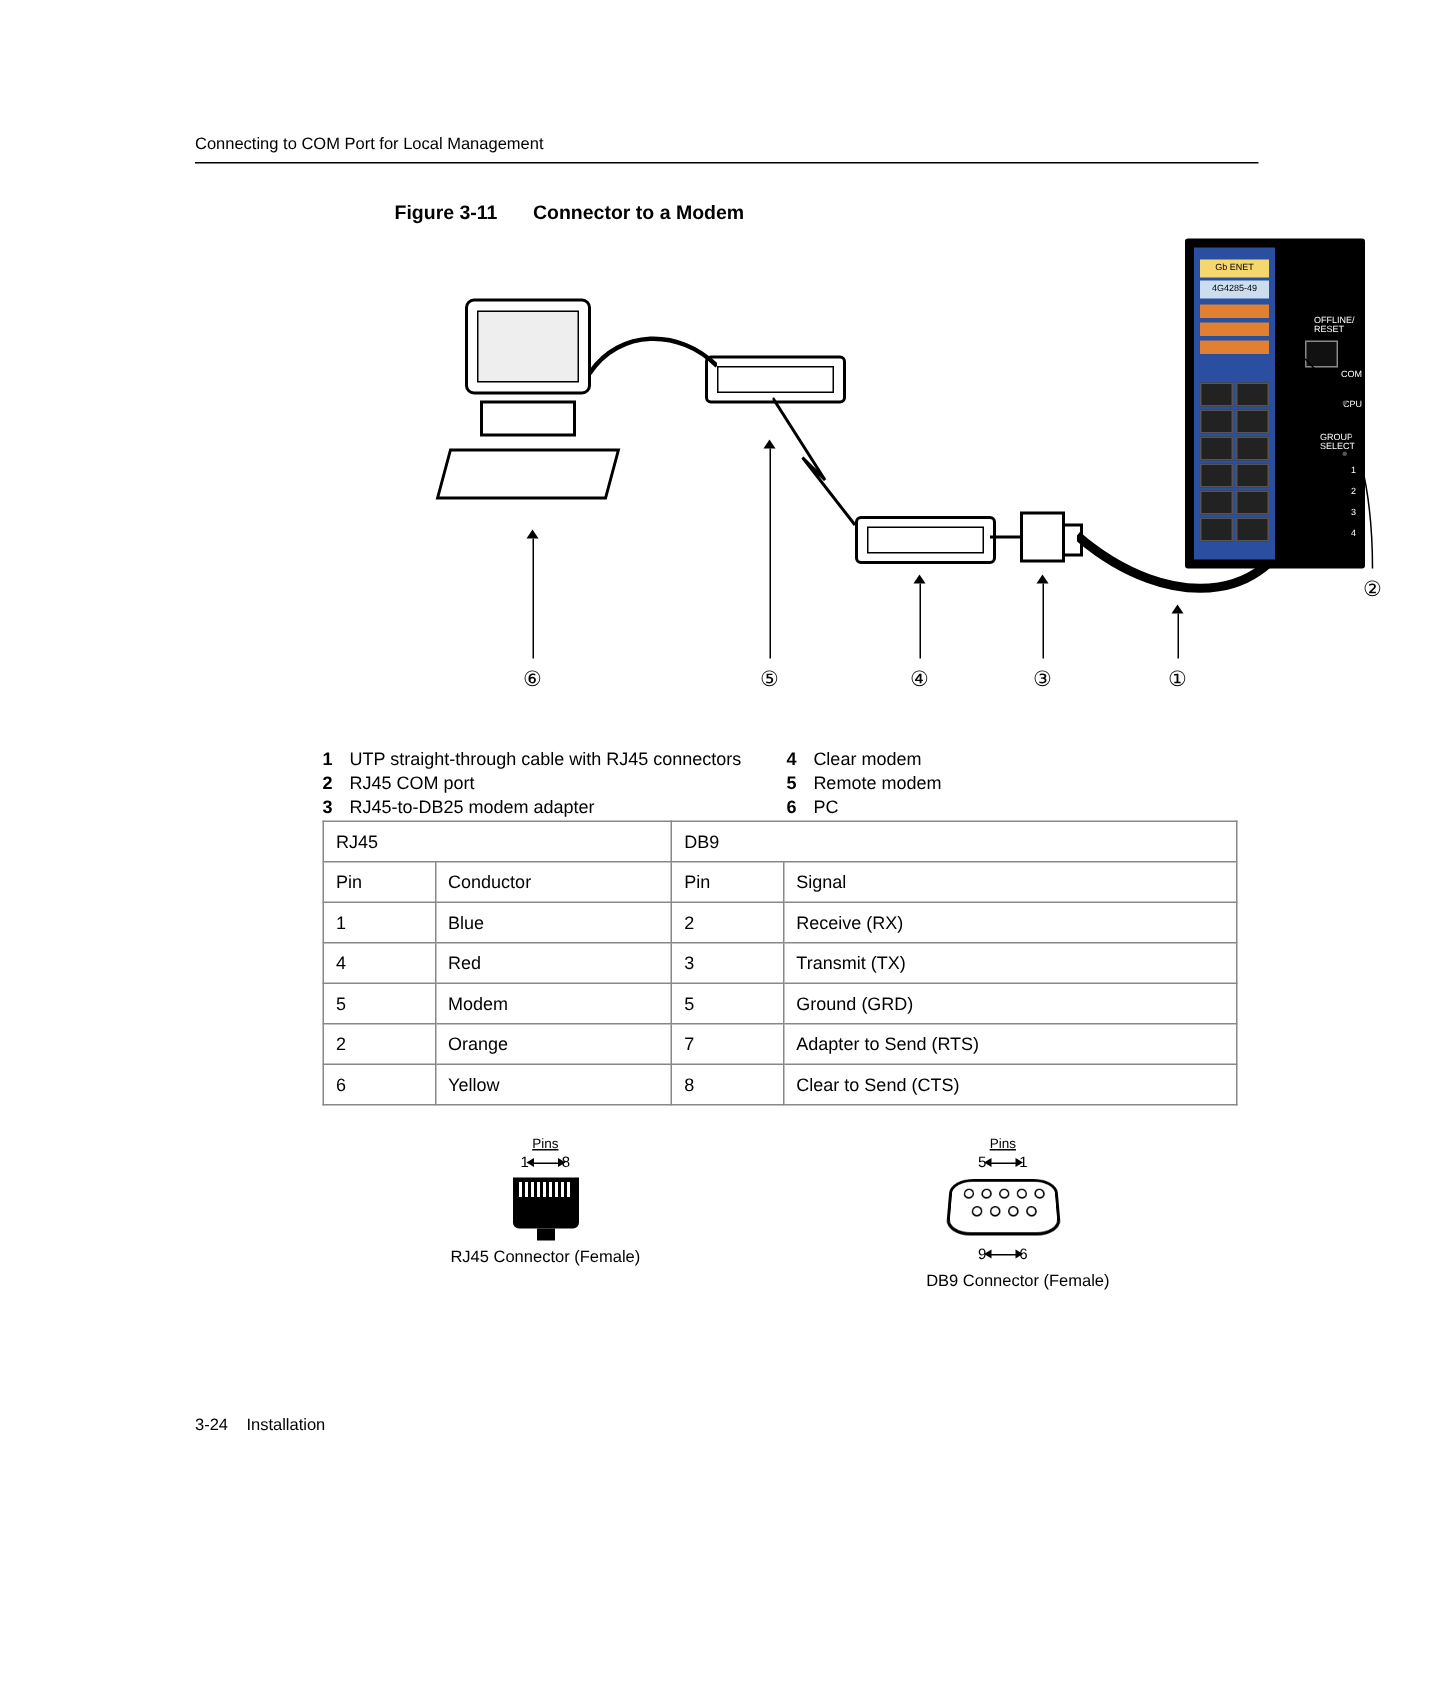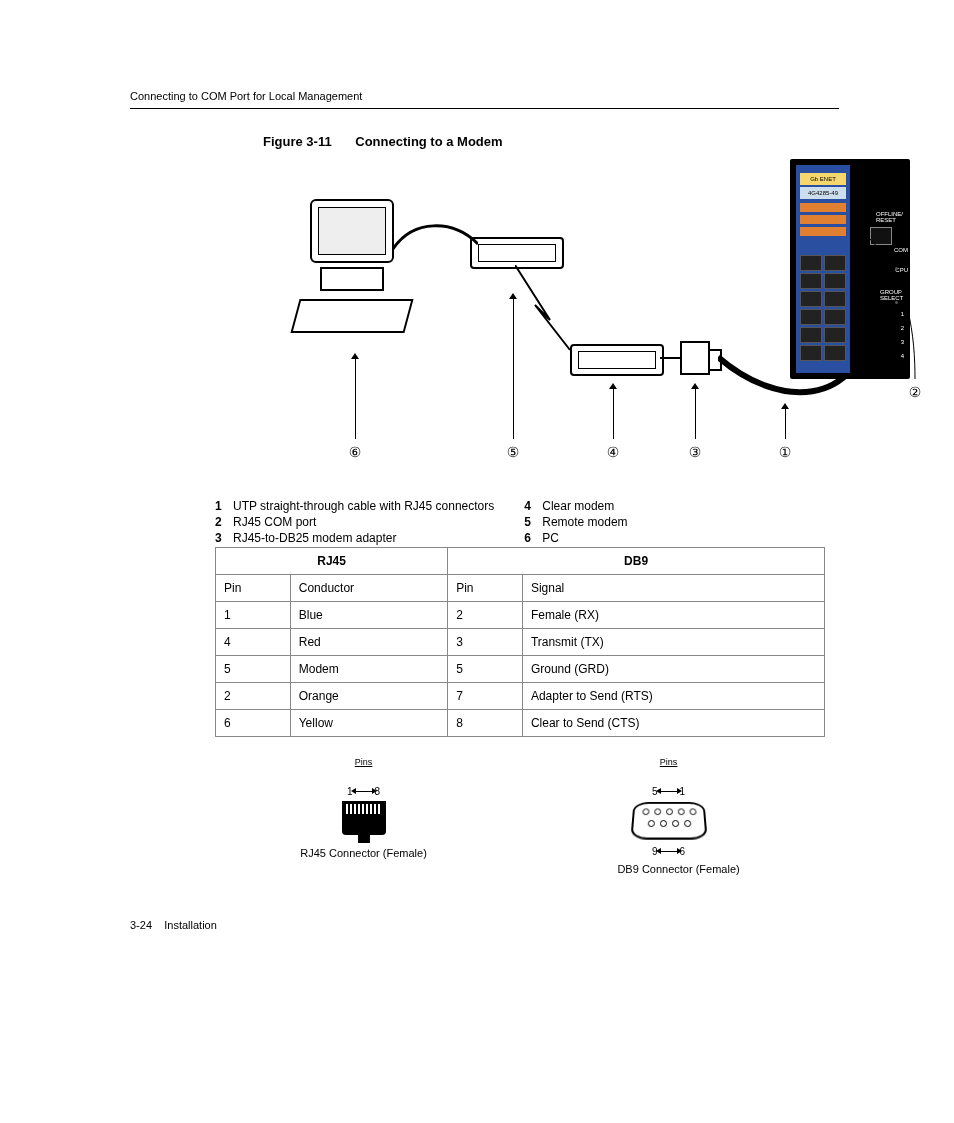--- a/index.html
+++ b/index.html
@@ -78,34 +78,33 @@
     border: 1px solid #888;
     padding: 6px 8px;
     text-align: left;
     vertical-align: middle;
   }
   .wiring-table .titlecell {
     background: #ddd;
     font-weight: bold;
   }
   .wiring-table .subhead {
-    font-weight: bold;
-    text-align: center;
+    font-weight: normal;
   }
   .connectors {
     margin-left: 85px;
     width: 610px;
     margin-top: 20px;
     display: flex;
     justify-content: space-around;
     font-size: 11px;
     text-align: center;
   }
   .footer {
-    margin-top: 44px;
+    margin-top: 84px;
     font-size: 11px;
   }
   
   .dev-monitor { position:absolute; }
   .dev-monitor .screen {
     width:80px;height:60px;border:2px solid #000;border-radius:6px;
     background:#fff;position:relative;
   }
   .dev-monitor .screen::after{
     content:"";position:absolute;inset:6px;border:1px solid #000;background:#eee;
@@ -127,35 +126,35 @@
   .cable{position:absolute;border-top:2px solid #000;}
   .cable-curve{position:absolute;}
   .rj45-conn{display:inline-block;width:44px;height:34px;background:#000;position:relative;border-radius:0 0 4px 4px;}
   .rj45-conn::before{content:"";position:absolute;top:3px;left:4px;right:4px;height:10px;
     background:repeating-linear-gradient(90deg,#fff 0 2px,#000 2px 4px);}
   .rj45-conn::after{content:"";position:absolute;bottom:-8px;left:16px;width:12px;height:8px;background:#000;}
   .db9-conn{display:inline-block;width:70px;height:34px;border:2px solid #000;border-radius:16px/10px;
     transform: perspective(60px) rotateX(8deg);position:relative;}
   .db9-pins{position:absolute;inset:5px 8px;}
   .db9-pins span{position:absolute;width:5px;height:5px;border:1px solid #000;border-radius:50%;}
-  .pins-label{font-size:9px;margin-bottom:18px;text-decoration:underline;}
+  .pins-label{font-size:9px;margin-bottom:2px;text-decoration:underline;}
   .arrow-lr{display:inline-flex;align-items:center;font-size:10px;gap:2px;}
   .arrow-lr .line{width:18px;height:1px;background:#000;position:relative;}
   .arrow-lr .line::before{content:"";position:absolute;left:-4px;top:-3px;border-top:3px solid transparent;border-bottom:3px solid transparent;border-right:5px solid #000;}
   .arrow-lr .line::after{content:"";position:absolute;right:-4px;top:-3px;border-top:3px solid transparent;border-bottom:3px solid transparent;border-left:5px solid #000;}
 </style>
 </head>
 <body>
 
 <div class="page">
   <div class="header-line">Connecting to COM Port for Local Management</div>
 
   <div class="figure-caption">
     <span class="fignum">Figure 3-11</span>
-    <span>Connecting to a Modem</span>
+    <span>Connector to a Modem</span>
   </div>
 
   <div class="diagram-area">
 
     <div class="dev-monitor" style="left:95px;top:40px;">
       <div class="screen"></div>
       <div class="base"></div>
     </div>
     <div class="dev-keyboard" style="left:80px;top:140px;"></div>
 
@@ -276,21 +275,21 @@
     <tr>
       <td>Pin</td>
       <td>Conductor</td>
       <td>Pin</td>
       <td>Signal</td>
     </tr>
     <tr>
       <td>1</td>
       <td>Blue</td>
       <td>2</td>
-      <td>Female (RX)</td>
+      <td>Receive (RX)</td>
     </tr>
     <tr>
       <td>4</td>
       <td>Red</td>
       <td>3</td>
       <td>Transmit (TX)</td>
     </tr>
     <tr>
       <td>5</td>
       <td>Modem</td>

